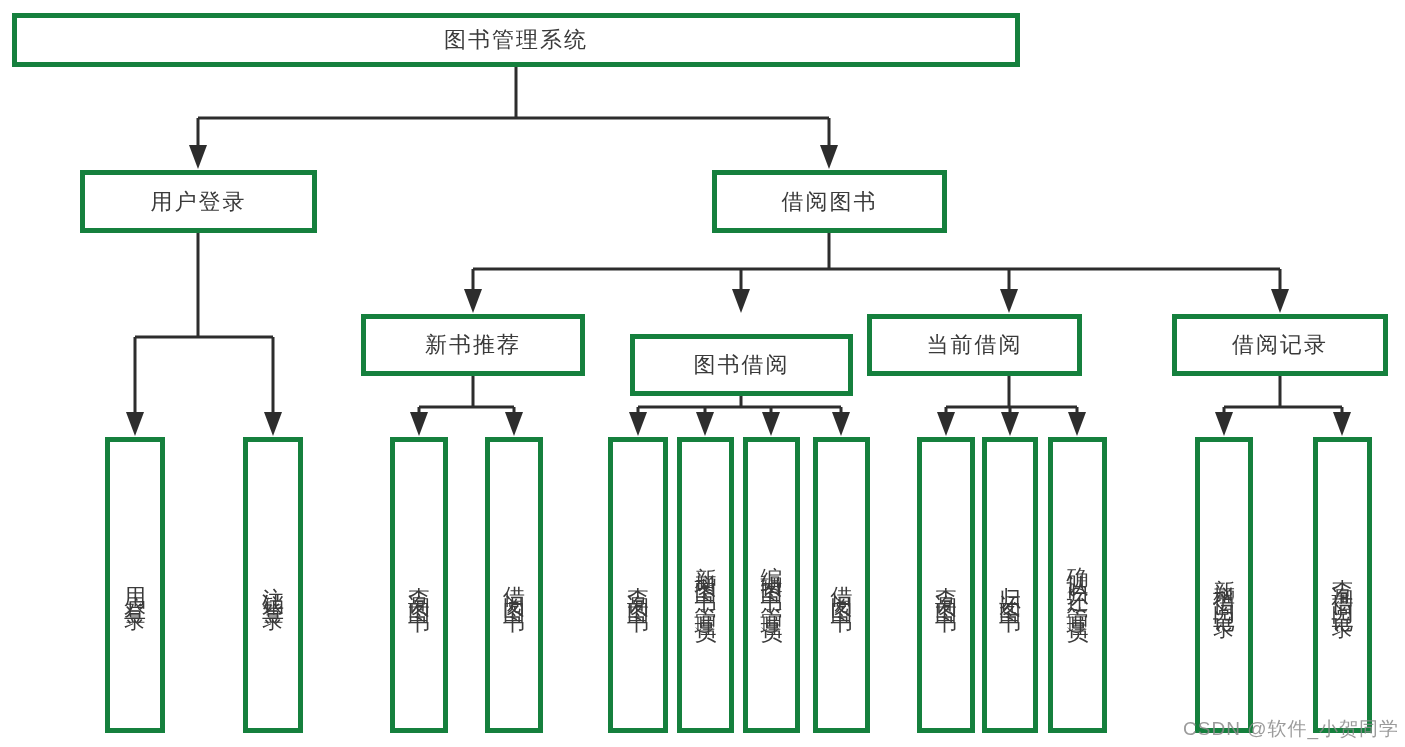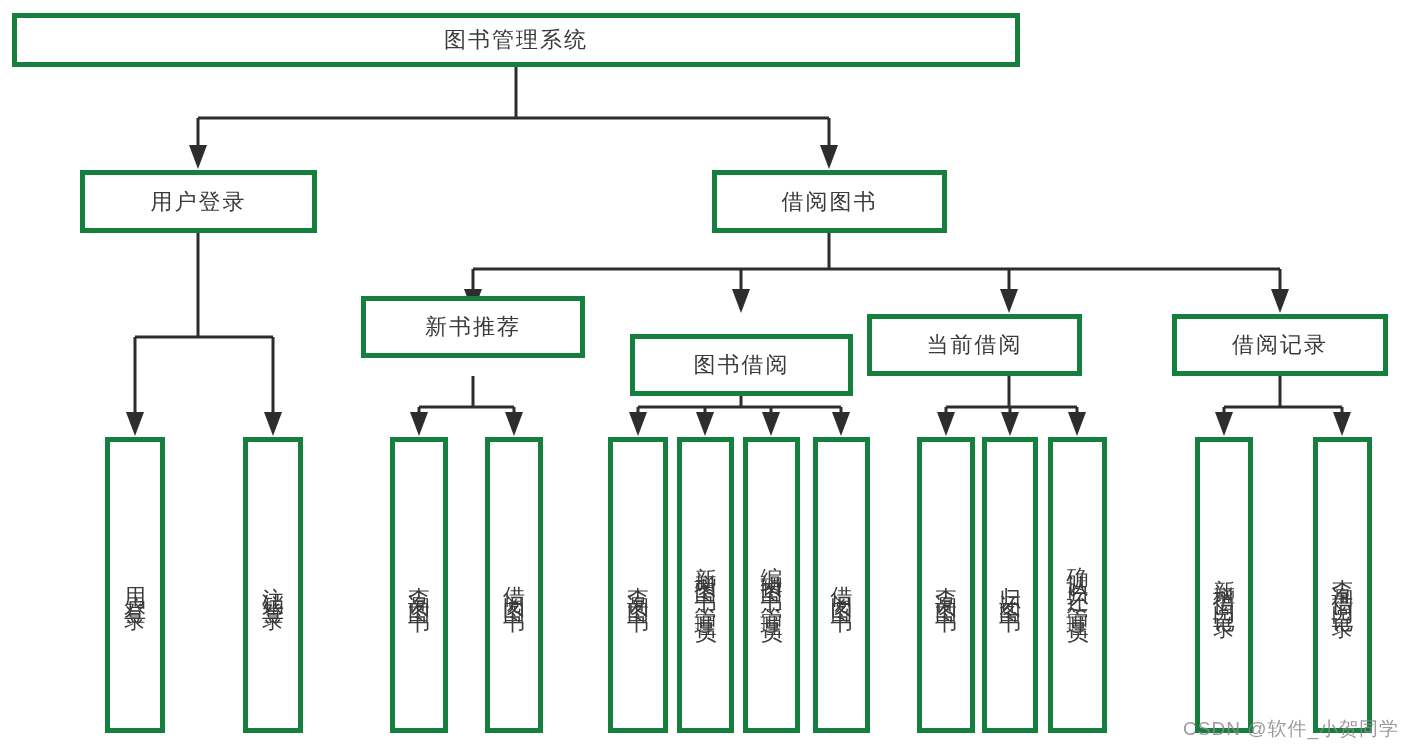--- a/index.html
+++ b/index.html
@@ -85,21 +85,21 @@
       <polygon points="1215,412 1233,412 1224,436"></polygon>
       <polygon points="1333,412 1351,412 1342,436"></polygon>
     </g>
   </svg>
 
   <div class="node hbox" style="left:12px; top:13px; width:1008px; height:54px;">图书管理系统</div>
 
   <div class="node hbox" style="left:80px; top:170px; width:237px; height:63px;">用户登录</div>
   <div class="node hbox" style="left:712px; top:170px; width:235px; height:63px;">借阅图书</div>
 
-  <div class="node hbox" style="left:361px; top:296px; width:224px; height:62px;">新书推荐</div>
+  <div class="node hbox" style="left:361px; top:314px; width:224px; height:62px;">新书推荐</div>
   <div class="node hbox" style="left:630px; top:314px; width:223px; height:62px;margin-top:20px;">图书借阅</div>
   <div class="node hbox" style="left:867px; top:314px; width:215px; height:62px;">当前借阅</div>
   <div class="node hbox" style="left:1172px; top:314px; width:216px; height:62px;">借阅记录</div>
 
   <div class="node vbox" style="left:105px; width:60px;">用户登录</div>
   <div class="node vbox" style="left:243px; width:60px;">注销登录</div>
 
   <div class="node vbox" style="left:390px; width:58px;">查询图书</div>
   <div class="node vbox" style="left:485px; width:58px;">借阅图书</div>
 

